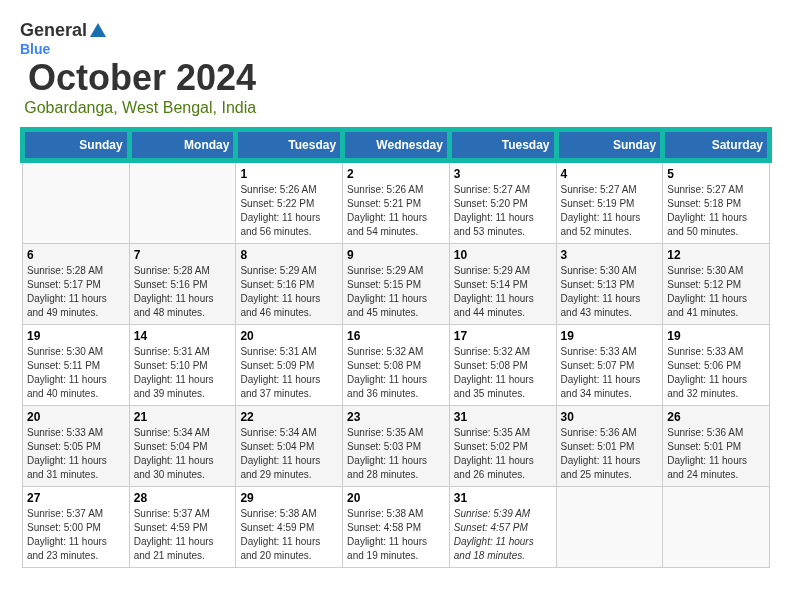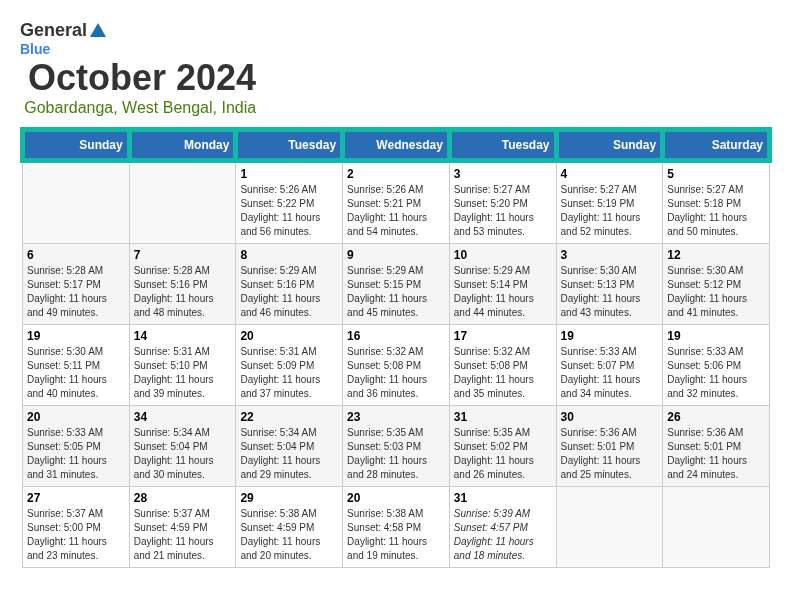--- a/index.html
+++ b/index.html
@@ -243,21 +243,21 @@
         </td>
       </tr>
       <tr>
         <td>
           <span class="day-number">20</span>
           <div class="day-info" style="white-space: pre-line;">Sunrise: 5:33 AM
 Sunset: 5:05 PM
 Daylight: 11 hours and 31 minutes.</div>
         </td>
         <td>
-          <span class="day-number">34</span>
+          <span class="day-number">21</span>
           <div class="day-info" style="white-space: pre-line;">Sunrise: 5:34 AM
 Sunset: 5:04 PM
 Daylight: 11 hours and 30 minutes.</div>
         </td>
         <td>
           <span class="day-number">22</span>
           <div class="day-info" style="white-space: pre-line;">Sunrise: 5:34 AM
 Sunset: 5:04 PM
 Daylight: 11 hours and 29 minutes.</div>
         </td>

